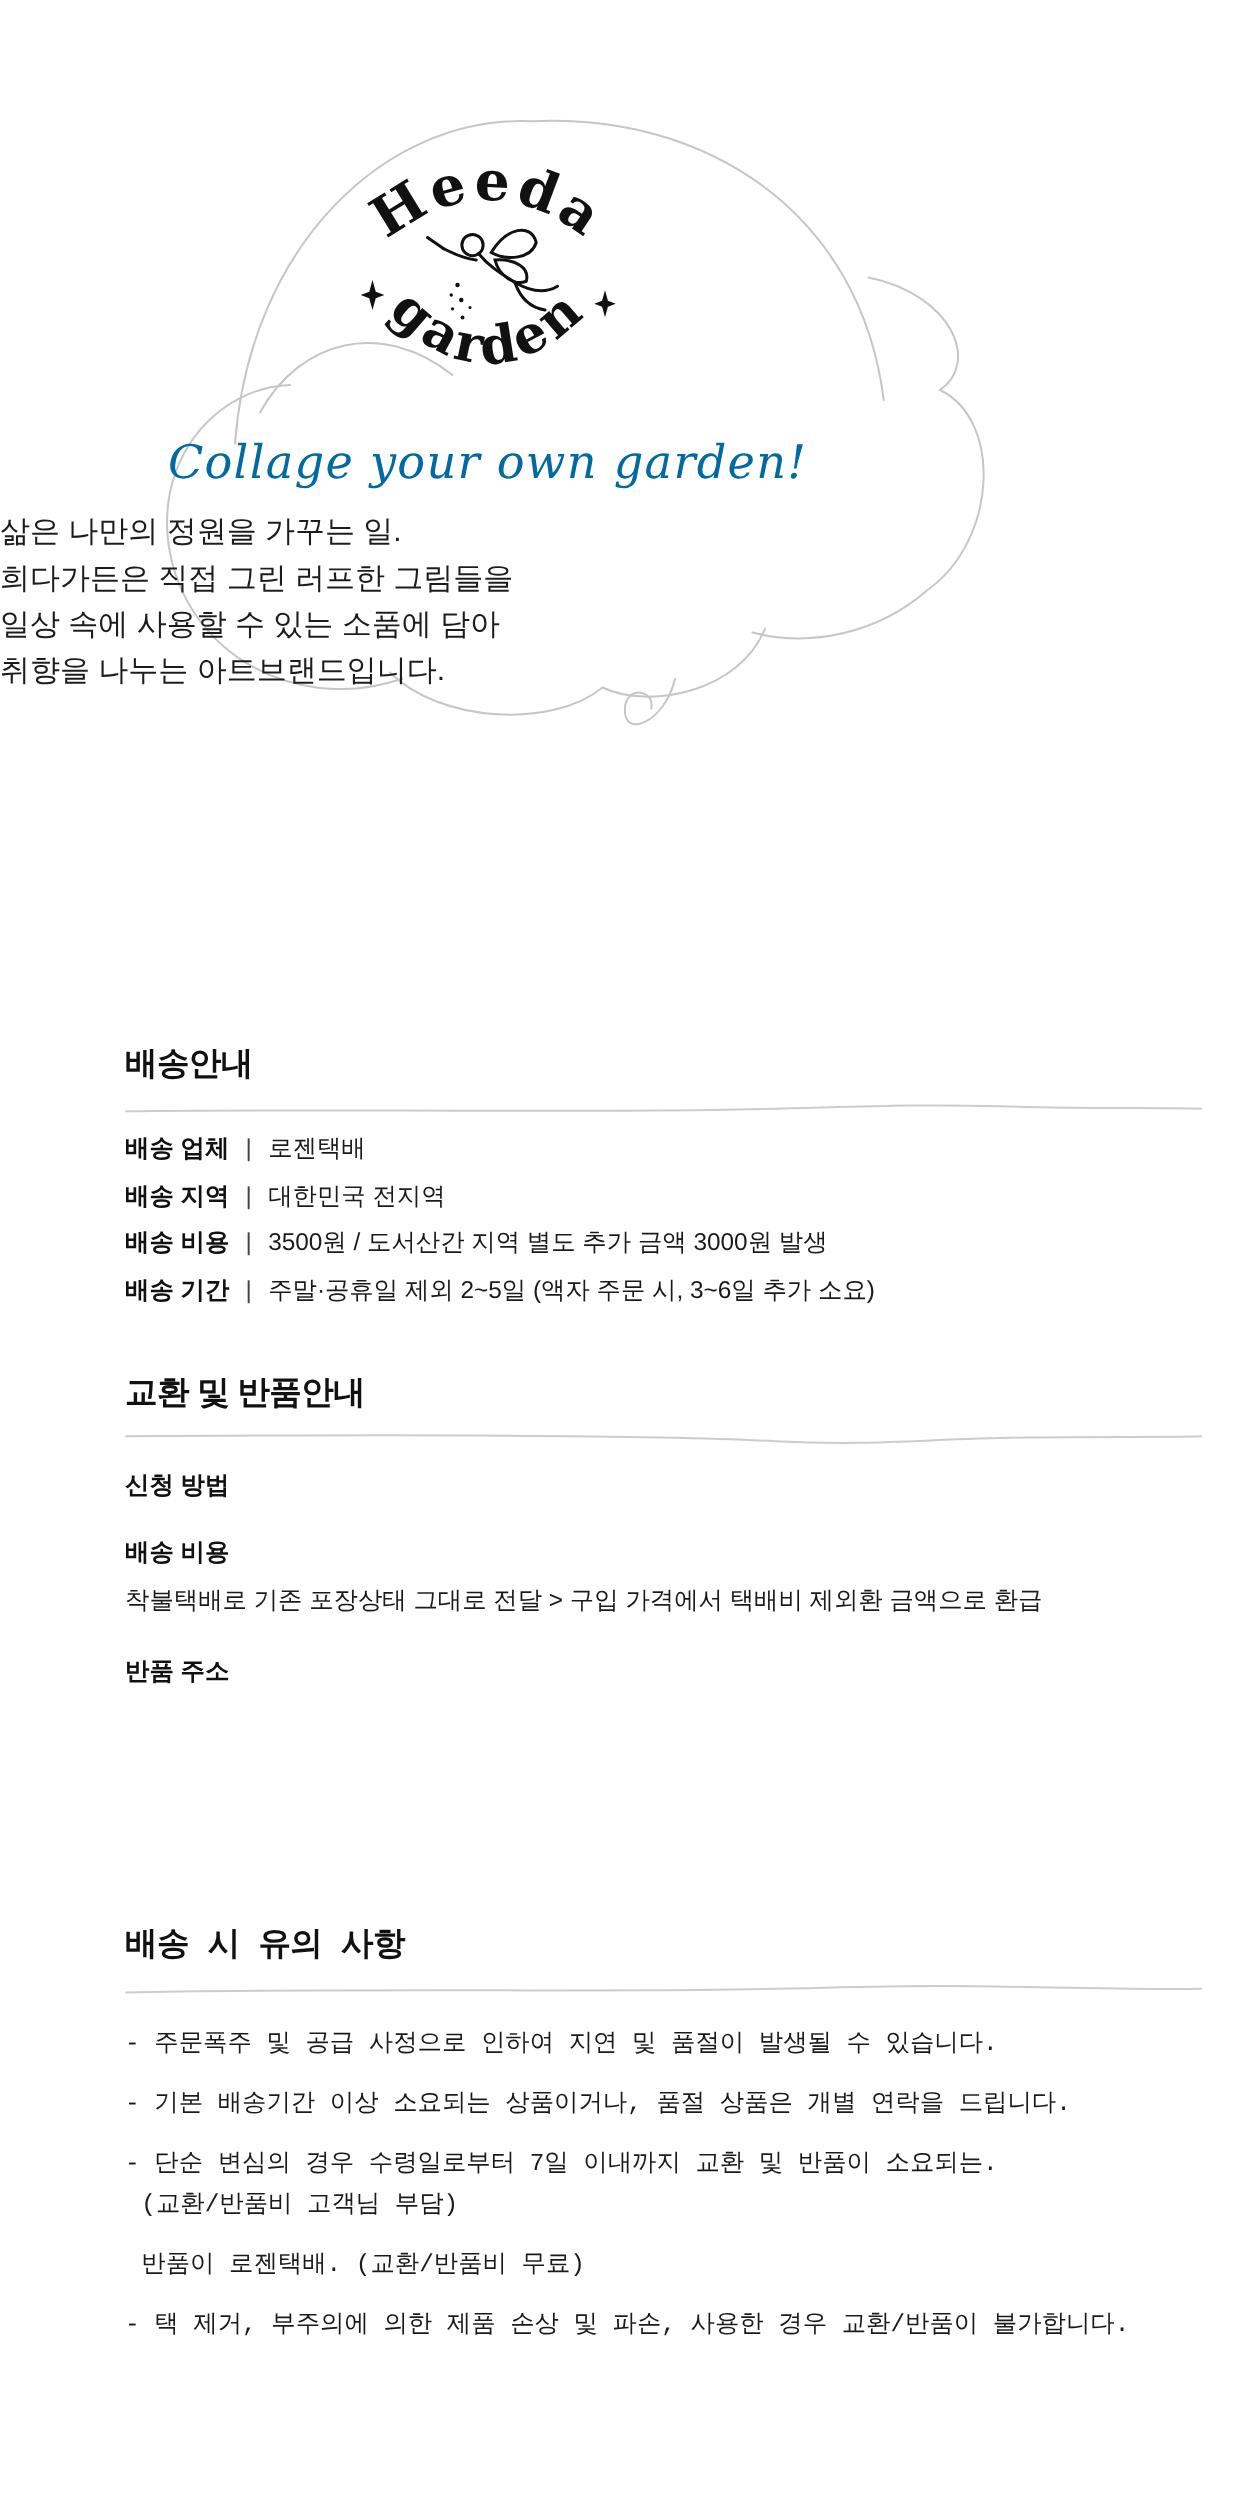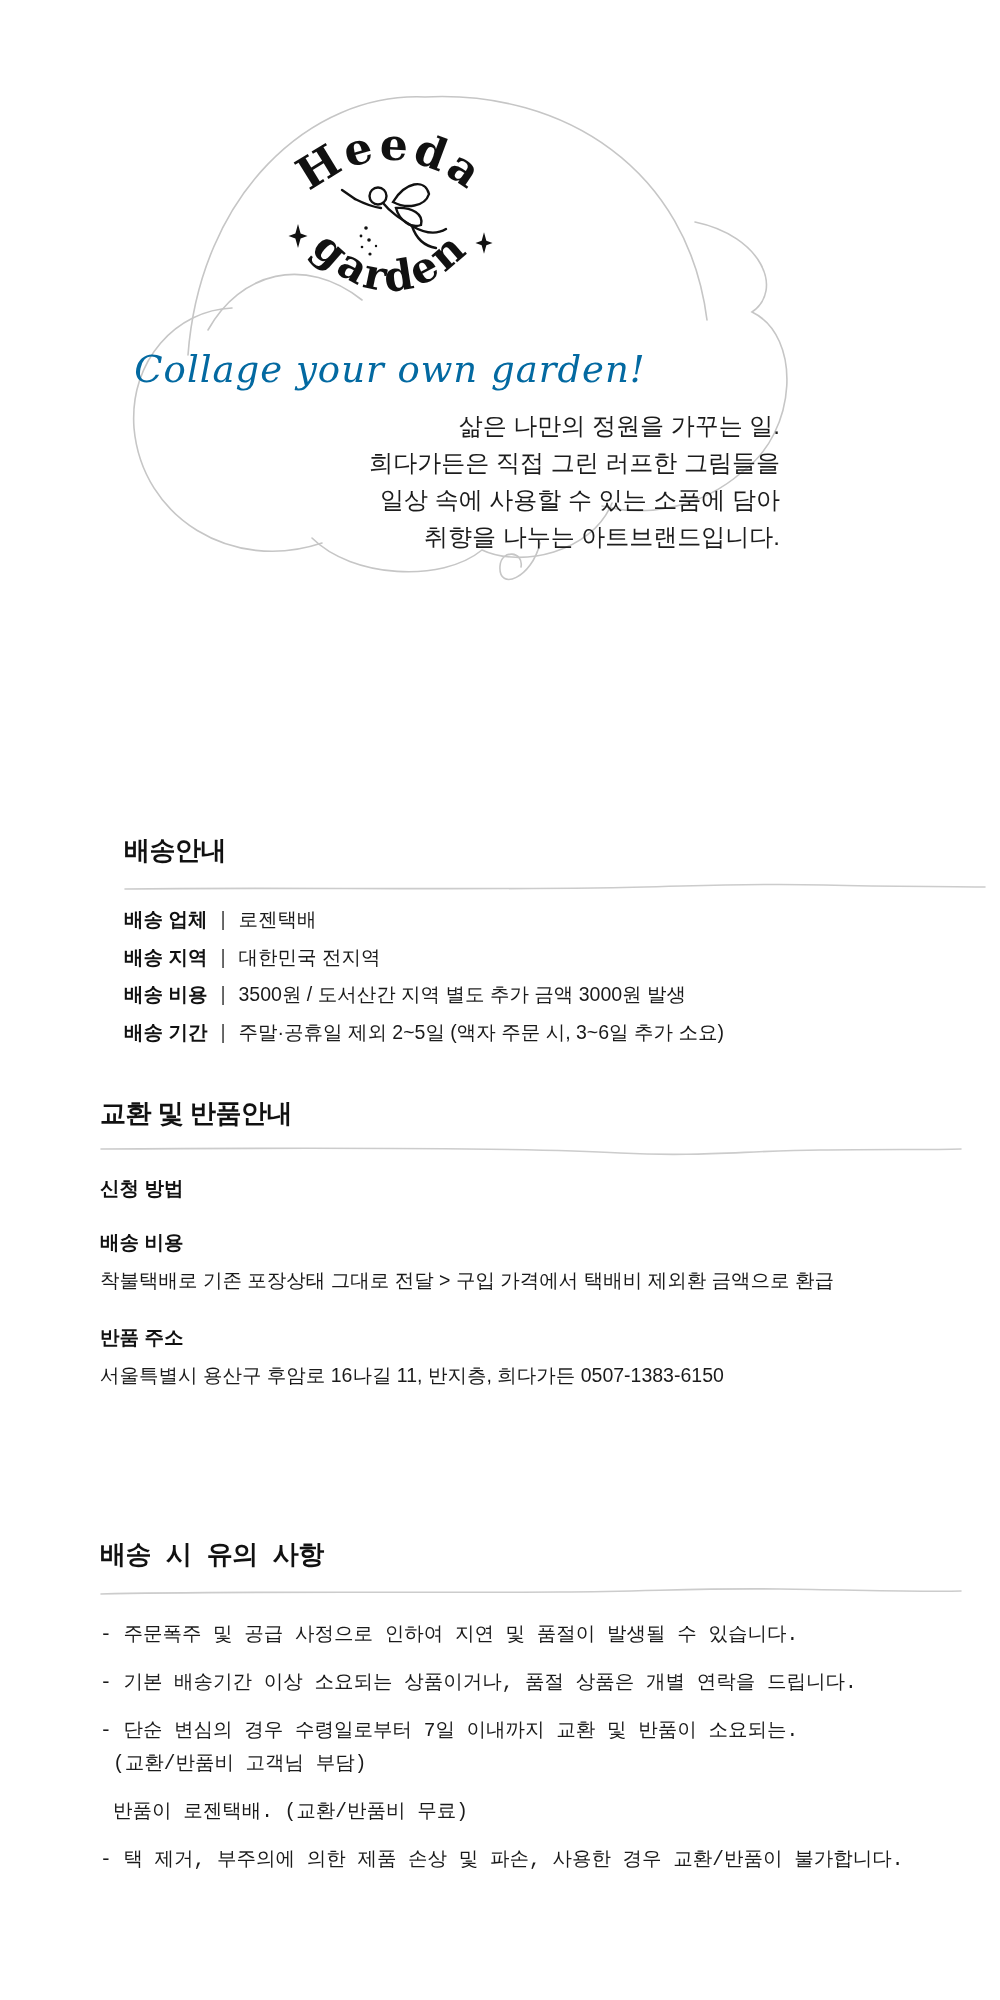--- a/index.html
+++ b/index.html
@@ -22,29 +22,29 @@
     position: absolute; left: 0; top: 348px; width: 780px;
     text-align: center;
     font-family: "DejaVu Serif", serif;
     font-style: italic;
     font-size: 37px;
     color: #0369a1;
     letter-spacing: 1px;
   }
   .intro {
     position: absolute; left: 0; top: 407px; width: 780px;
-    text-align: right;
+    text-align: left;
     font-size: 24px;
     line-height: 37px;
     color: #1c1c1c;
   }
 
   
   .section { position: absolute; left: 100px; width: 872px; }
-  .sec-shipping { top: 833px; margin-left: 24px; }
+  .sec-shipping { top: 833px; }
   .sec-returns  { top: 1096px; }
   .sec-notes    { top: 1537px; font-family: Liberation Mono, monospace; }
 
   .sec-title {
     margin: 0;
     font-size: 26px;
     font-weight: 700;
     color: #111111;
     letter-spacing: -0.5px;
   }
@@ -161,21 +161,20 @@
     <div class="blocks">
       <div class="block">
         <div class="block-h">신청 방법</div>
       </div>
       <div class="block">
         <div class="block-h">배송 비용</div>
         <div class="block-line">착불택배로 기존 포장상태 그대로 전달 &gt; 구입 가격에서 택배비 제외환 금액으로 환급</div>
       </div>
       <div class="block">
         <div class="block-h">반품 주소</div>
-        <div class="block-line">서울특별시 용산구 후암로 16나길 11, 반지층, 희다가든 0507-1383-6150</div>
       </div>
     </div>
   </div>
 
   <div class="section sec-notes">
     <h2 class="sec-title">배송 시 유의 사항</h2>
     <svg class="divider" width="862" height="12" viewBox="0 0 862 12">
       <path d="M 1 8 C 120 5, 300 7, 460 6 C 560 5, 600 2, 680 3 C 760 4, 820 6, 861 5" stroke="#cccccc" stroke-width="1.6" fill="none" stroke-linecap="round"></path>
     </svg>
     <div class="notes">

